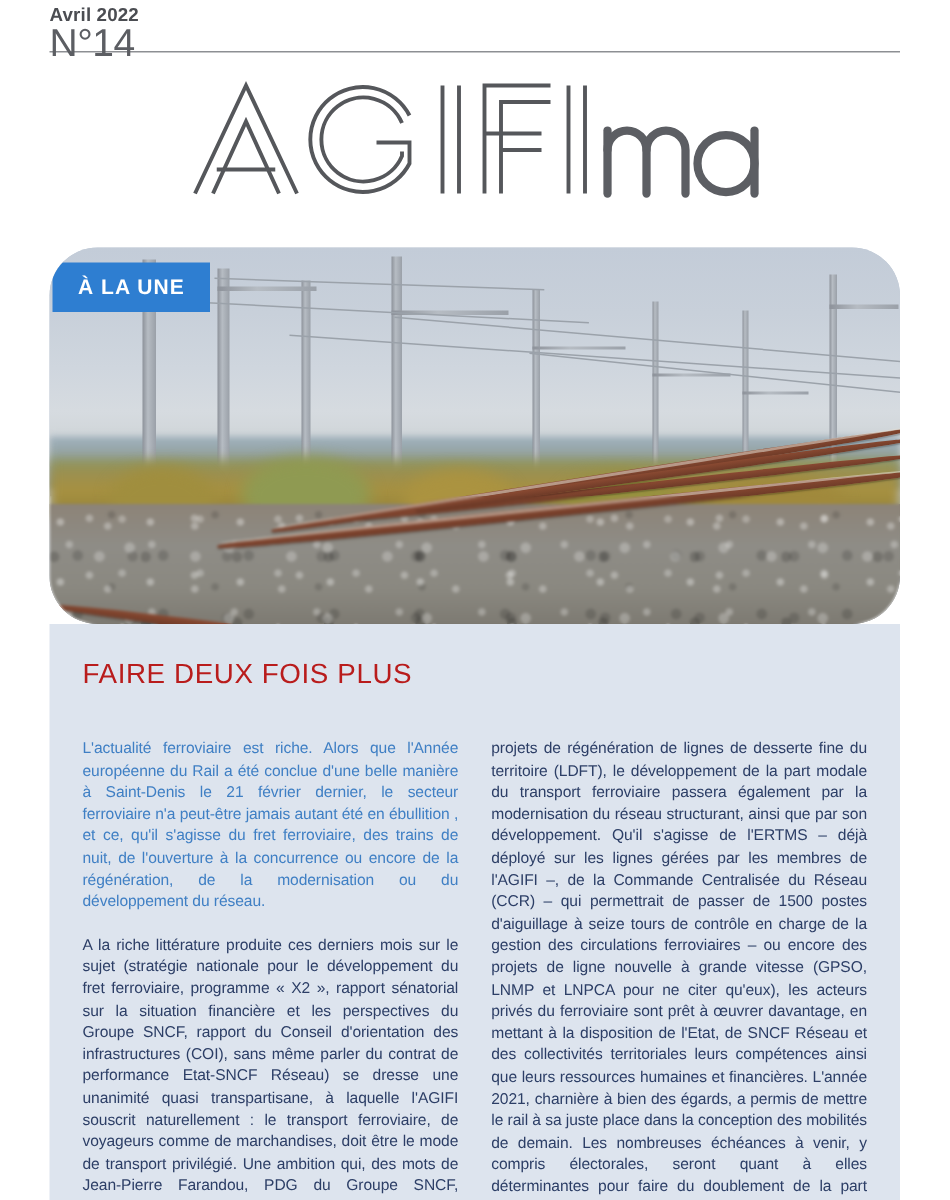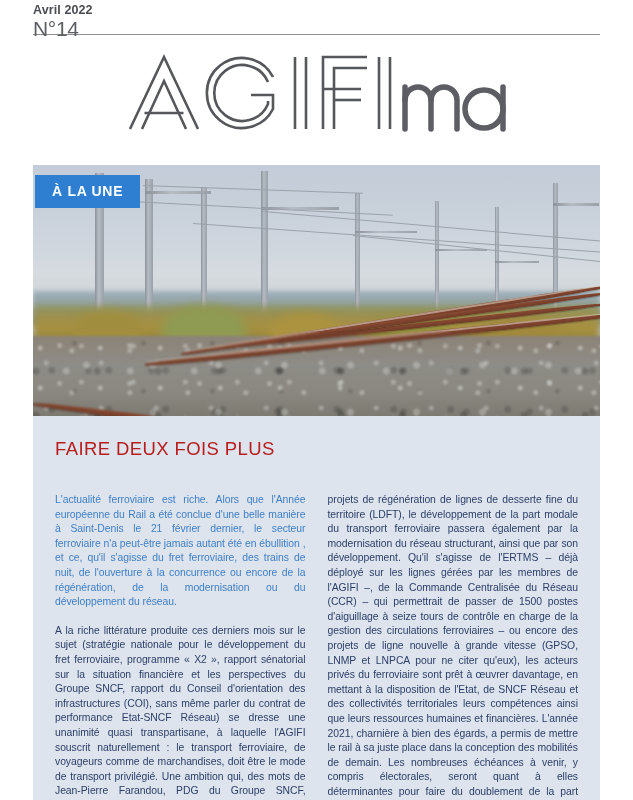--- a/index.html
+++ b/index.html
@@ -35,21 +35,21 @@
     flex-direction: column;
   }
   .issue-date {
     font-size: 12.5px;
     font-weight: 700;
     color: #4b4d52;
     letter-spacing: 0.1px;
     line-height: 16px;
   }
   .issue-number {
-    font-size: 21px;
+    font-size: 26px;
     font-weight: 400;
     color: #5c5e63;
     line-height: 21px;
     letter-spacing: -0.3px;
     font-family: "Liberation Sans", sans-serif;
   }
 
   .logo-wrap {
     position: absolute;
     left: 0; top: 42px;
@@ -62,20 +62,21 @@
   .logo-svg { display: block; }
 
   
   .hero {
     position: absolute;
     left: 33px; top: 165px;
     width: 567px;
     height: 251px;
     overflow: hidden;
     background: #b9c4d2;
+    border-radius: 32px;
   }
   .hero-sky {
     position: absolute;
     left: 0; top: 0; width: 100%; height: 58%;
     background: linear-gradient(to bottom,
        #c3ccd8 0%, #c8d0da 30%, #cfd6de 55%, #d6dbe0 75%, #c9cfd0 100%);
   }
   .hero-far {
     position: absolute;
     left: 0; top: 50%; width: 100%; height: 14%;

